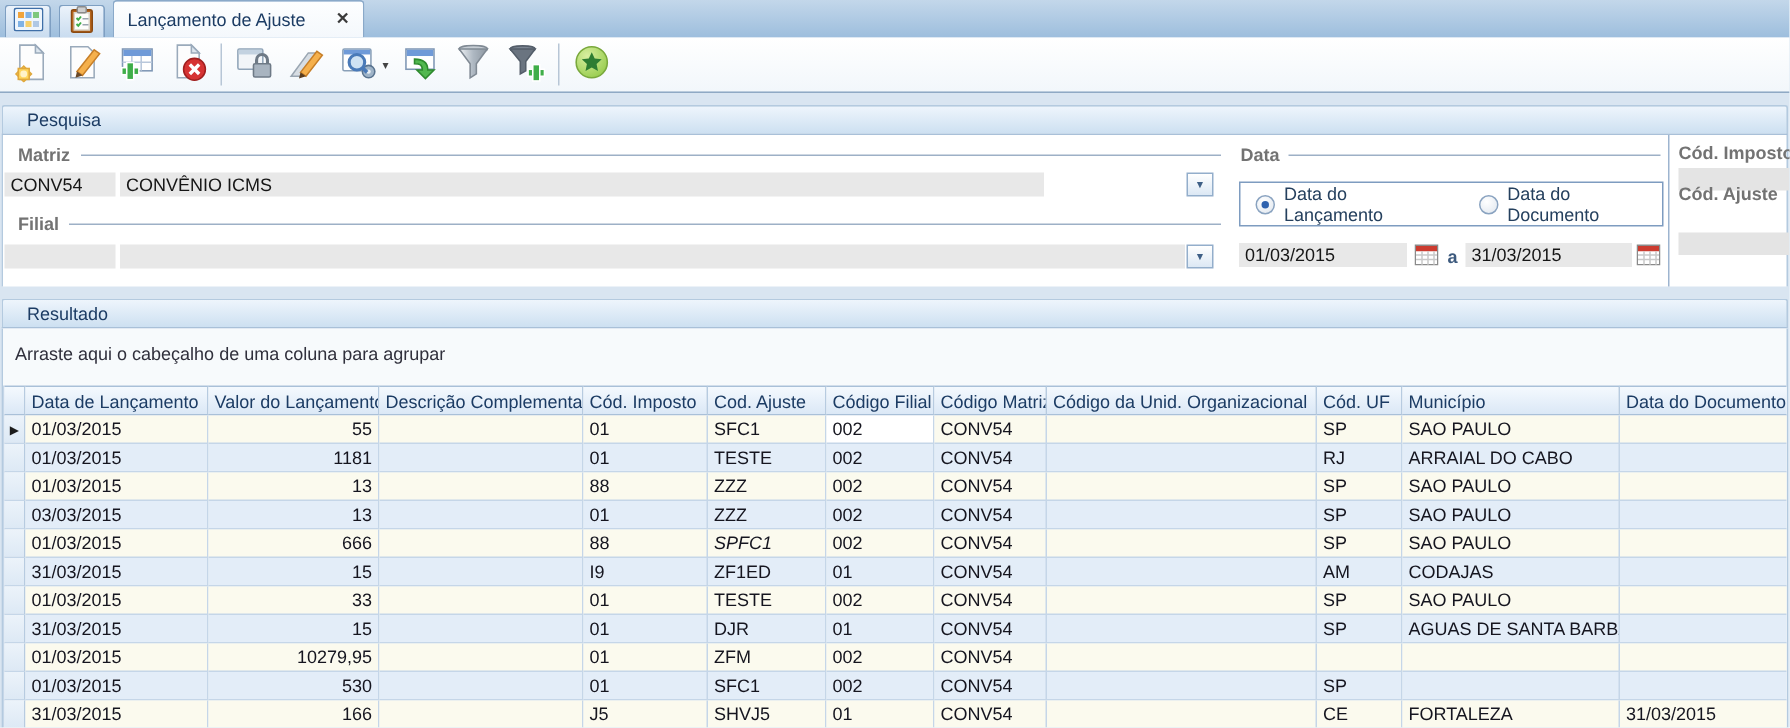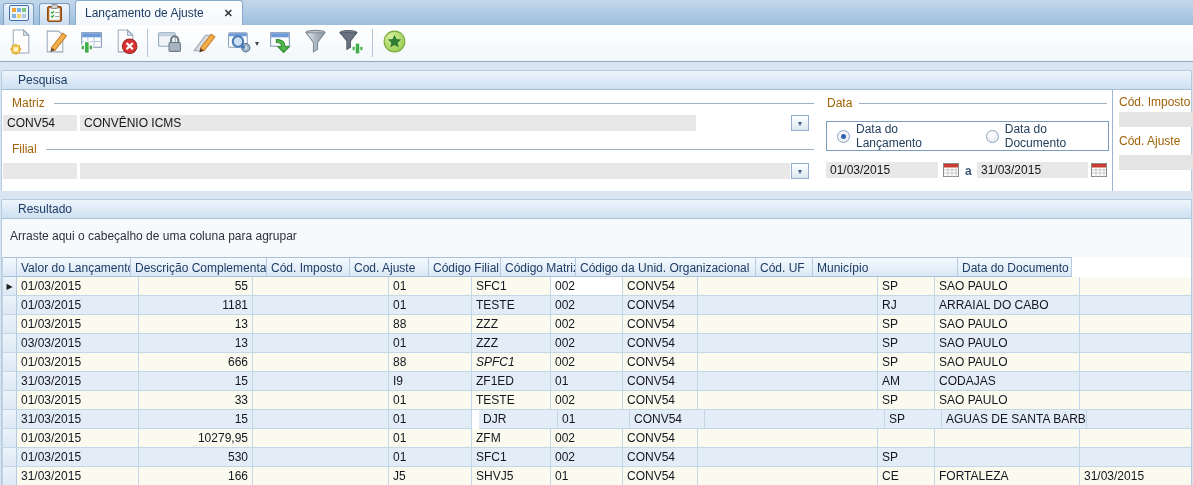--- a/index.html
+++ b/index.html
@@ -16,21 +16,21 @@
   
   .toolbar{position:absolute;top:25px;width:100%;height:37px;background:linear-gradient(#ffffff,#f2f7fb);border-bottom:1px solid #8fa9c4;display:flex;align-items:center;padding:0 3px}
   .tbtn{height:34px;padding:0 4px;display:flex;align-items:center;justify-content:center}
   .tsep{width:1px;height:28px;background:#b7c6d6;margin:0 4px}
   .dd-mini{font-size:8px;color:#444;margin-left:2px}
 
   
   .group-header{position:absolute;left:1px;width:1191px;height:20px;background:linear-gradient(#eef5fc,#cde0f1);border:1px solid #b4cadf;border-bottom:1px solid #a9c0d8;border-radius:2px 2px 0 0;color:#1c3c64;display:flex;align-items:center;padding-left:16px}
   .panel{position:absolute;left:1px;width:1191px;background:#fff;border-left:1px solid #b4cadf;border-right:1px solid #b4cadf}
 
-  .flabel{position:absolute;font-weight:normal;color:#a16207;white-space:nowrap}
+  .flabel{position:absolute;font-weight:bold;color:#737373;white-space:nowrap}
   .fline{position:absolute;height:1px;background:#9db0c6}
   .gfield{position:absolute;height:16px;background:#e8e8e8;border:none;outline:none;padding:0 4px;font-family:"Liberation Sans",sans-serif;font-size:12px;color:#161616}
   .combo-btn{position:absolute;width:18px;height:16px;border:1px solid #93aecb;background:linear-gradient(#ffffff,#dce8f4);display:flex;align-items:center;justify-content:center;font-size:7px;color:#3e5f86;cursor:default}
   .radio-box{position:absolute;border:1px solid #7e9cc0;background:#fff;display:flex;align-items:center}
   .radio-item{display:flex;align-items:center;gap:6px;margin-left:10px}
   .radio{width:13px;height:13px;border-radius:50%;border:1px solid #8aa3c0;background:radial-gradient(circle at 38% 32%,#ffffff,#dfe6ee);position:relative;flex:none}
   .radio .dot{position:absolute;left:3px;top:3px;width:5px;height:5px;border-radius:50%;background:#2f62ae}
   .radio-label{color:#25405e}
   .date-sep{position:absolute;font-weight:bold;color:#3d5a7e}
   .vdivider{position:absolute;width:1px;background:#9db4cf}
@@ -261,32 +261,33 @@
       <svg width="16" height="15" viewBox="0 0 16 15">
         <rect x="0.5" y="1.5" width="15" height="13" fill="#fff" stroke="#8a8a8a"></rect>
         <rect x="1" y="2" width="14" height="3.5" fill="#cc3b2f"></rect>
         <path d="M1 8h14M1 11h14M5 5.5v9M9 5.5v9M13 5.5v9" stroke="#c9c9c9"></path>
       </svg>
     </span>
 
     <div class="vdivider" style="left:1110px;top:0;height:101px"></div>
     <span class="flabel" style="left:1117px;top:5px">Cód. Imposto</span>
     <input class="gfield" style="left: 1117px; top: 22px; width: 74px; height: 15px; background: rgb(228, 228, 228);" readonly="" value="">
-    <span class="flabel" style="left:1117px;top:44px">Cód. Ajuste</span>
+    <span class="flabel" style="left:1117px;top:32px">Cód. Ajuste</span>
     <input class="gfield" style="left: 1117px; top: 65px; width: 74px; height: 15px; background: rgb(228, 228, 228);" readonly="" value="">
   </div>
 
   <div class="group-header" style="top:199px">
     <span>Resultado</span>
   </div>
   <div class="panel" style="top:219px;height:266px;background:#f7fafc;overflow:hidden">
     <div class="group-hint">Arraste aqui o cabeçalho de uma coluna para agrupar</div>
     <div class="grid">
         <div class="grid-row ghead">
           <div class="hcell" style="width: 14px;"></div>
+          <div class="hcell" style="width: 122px;">Data de Lançamento</div>
           <div class="hcell" style="width: 114px;">Valor do Lançamento</div>
           <div class="hcell" style="width: 136px;">Descrição Complementar</div>
           <div class="hcell" style="width: 83px;">Cód. Imposto</div>
           <div class="hcell" style="width: 79px;">Cod. Ajuste</div>
           <div class="hcell" style="width: 72px;">Código Filial</div>
           <div class="hcell" style="width: 75px;">Código Matriz</div>
           <div class="hcell" style="width: 180px;">Código da Unid. Organizacional</div>
           <div class="hcell" style="width: 57px;">Cód. UF</div>
           <div class="hcell" style="width: 145px;">Município</div>
           <div class="hcell" style="width: 114px;">Data do Documento</div>
@@ -388,21 +389,21 @@
           <div class="gcell" style="width: 57px;">SP</div>
           <div class="gcell" style="width: 145px;">SAO PAULO</div>
           <div class="gcell" style="width: 114px;"></div>
         </div>
         <div class="grid-row row-blue">
           <div class="icell" style="width: 14px;"></div>
           <div class="gcell" style="width: 122px;">31/03/2015</div>
           <div class="gcell num" style="width: 114px;">15</div>
           <div class="gcell" style="width: 136px;"></div>
           <div class="gcell" style="width: 83px;">01</div>
-          <div class="gcell" style="width: 79px; margin-left: 7px;">DJR</div>
+          <div class="gcell" style="width: 79px;">DJR</div>
           <div class="gcell" style="width: 72px;">01</div>
           <div class="gcell" style="width: 75px;">CONV54</div>
           <div class="gcell" style="width: 180px;"></div>
           <div class="gcell" style="width: 57px;">SP</div>
           <div class="gcell" style="width: 145px;">AGUAS DE SANTA BARBARA</div>
           <div class="gcell" style="width: 114px;"></div>
         </div>
         <div class="grid-row row-cream">
           <div class="icell" style="width: 14px;"></div>
           <div class="gcell" style="width: 122px;">01/03/2015</div>

